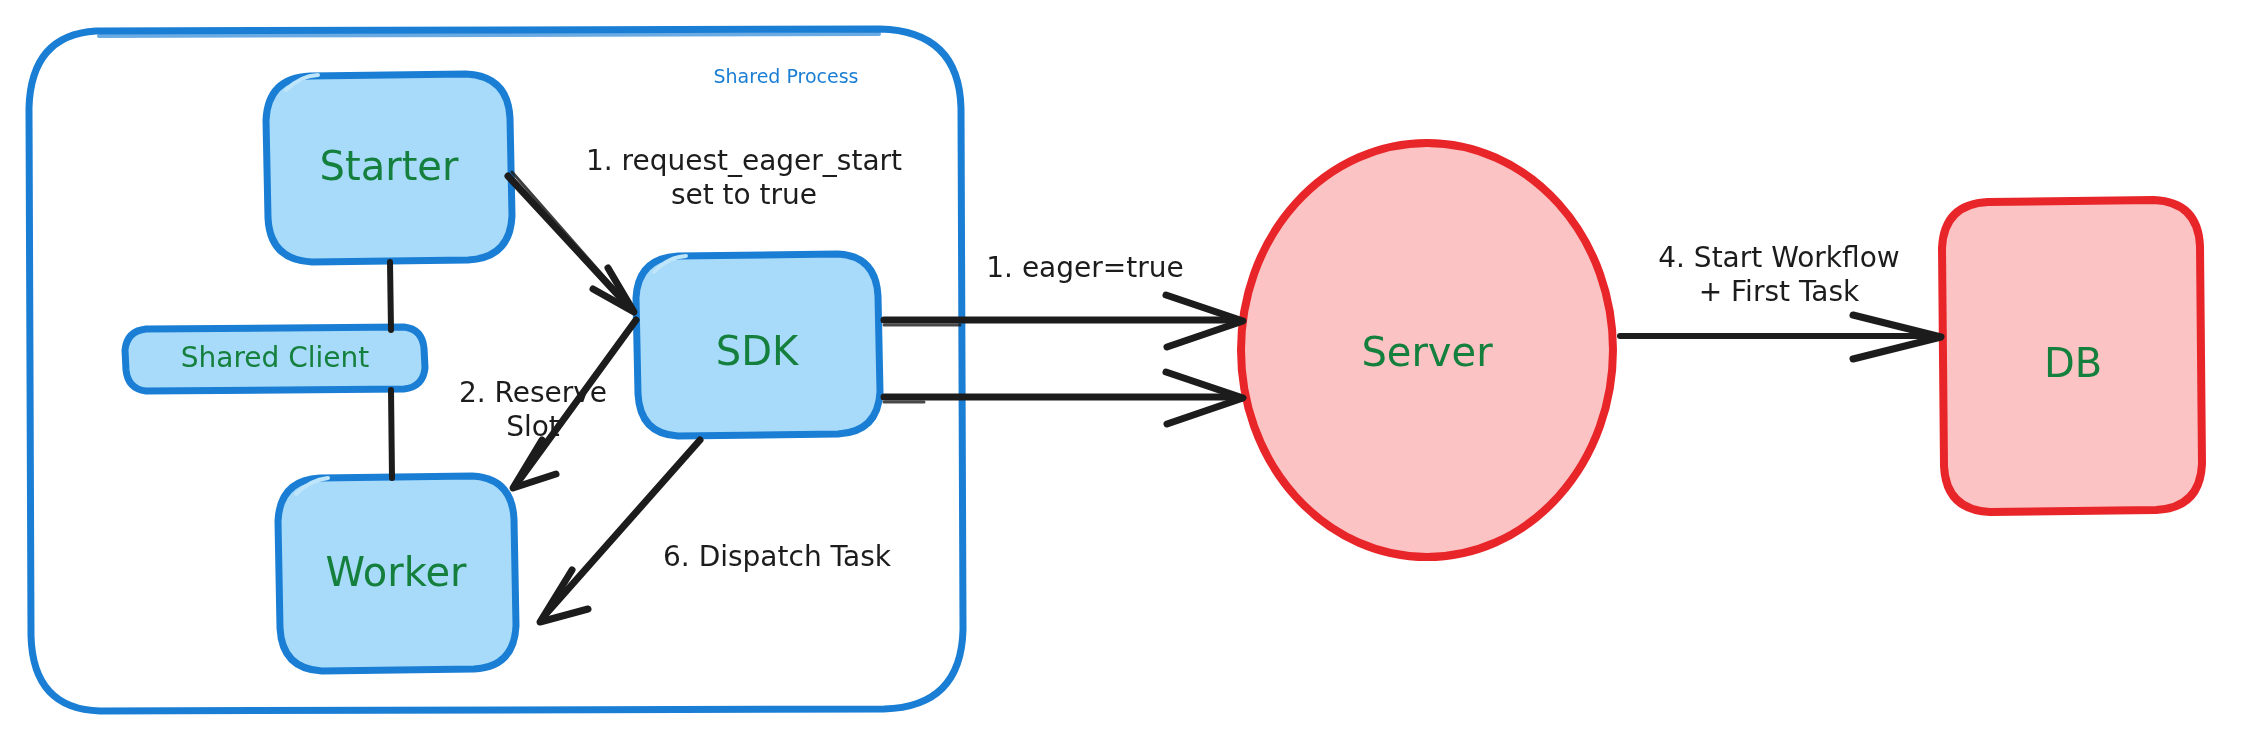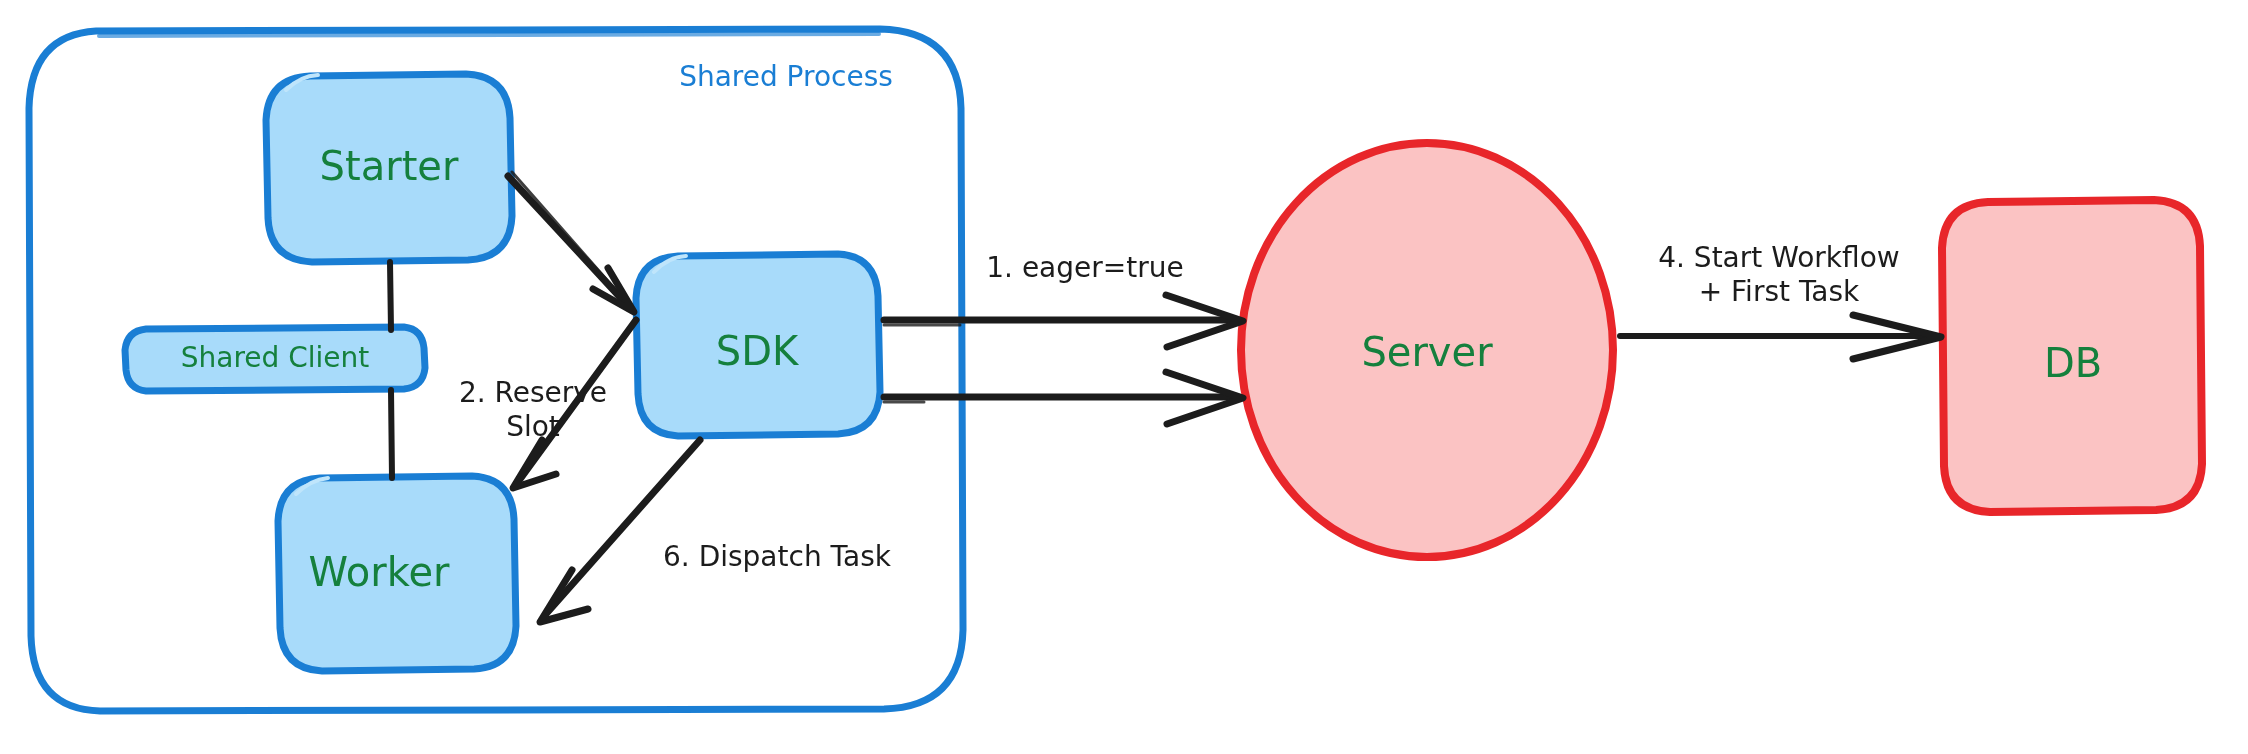--- a/index.html
+++ b/index.html
@@ -43,21 +43,21 @@
   .node-label.small {
     font-size: 28px;
   }
   .edge-label {
     color: #1c1c1c;
     font-size: 28px;
     font-weight: 400;
   }
   .group-label {
     color: #1a7ed4;
-    font-size: 28px;
+    font-size: 19px;
     font-weight: 400;
   }
   .center-xy {
     transform: translate(-50%, -50%);
   }
 </style>
 </head>
 <body>
 
 <div id="canvas">
@@ -153,29 +153,31 @@
     </g>
 
   </svg>
 
   <div class="group-label center-xy" style="left:786px; top:77px;">Shared Process</div>
 
   <div class="node-label center-xy" style="left:389px; top:166px;">Starter</div>
 
   <div class="node-label small center-xy" style="left:275px; top:358px;">Shared Client</div>
 
-  <div class="node-label center-xy" style="left:379px; top:572px;">Worker</div>
+  <div class="node-label center-xy" style="left:396px; top:572px;">Worker</div>
 
   <div class="node-label center-xy" style="left:757px; top:351px;">SDK</div>
 
   <div class="node-label center-xy" style="left:1427px; top:352px;">Server</div>
 
   <div class="node-label center-xy" style="left:2073px; top:363px;">DB</div>
 
 
+  <div class="edge-label center-xy" style="left:744px; top:178px;">1. request_eager_start
+set to true</div>
 
   <div class="edge-label center-xy" style="left:533px; top:410px;">2. Reserve
 Slot</div>
 
   <div class="edge-label center-xy" style="left:1085px; top:268px;">1. eager=true</div>
 
   <div class="edge-label center-xy" style="left:1779px; top:275px;">4. Start Workflow
 + First Task</div>
 
 

